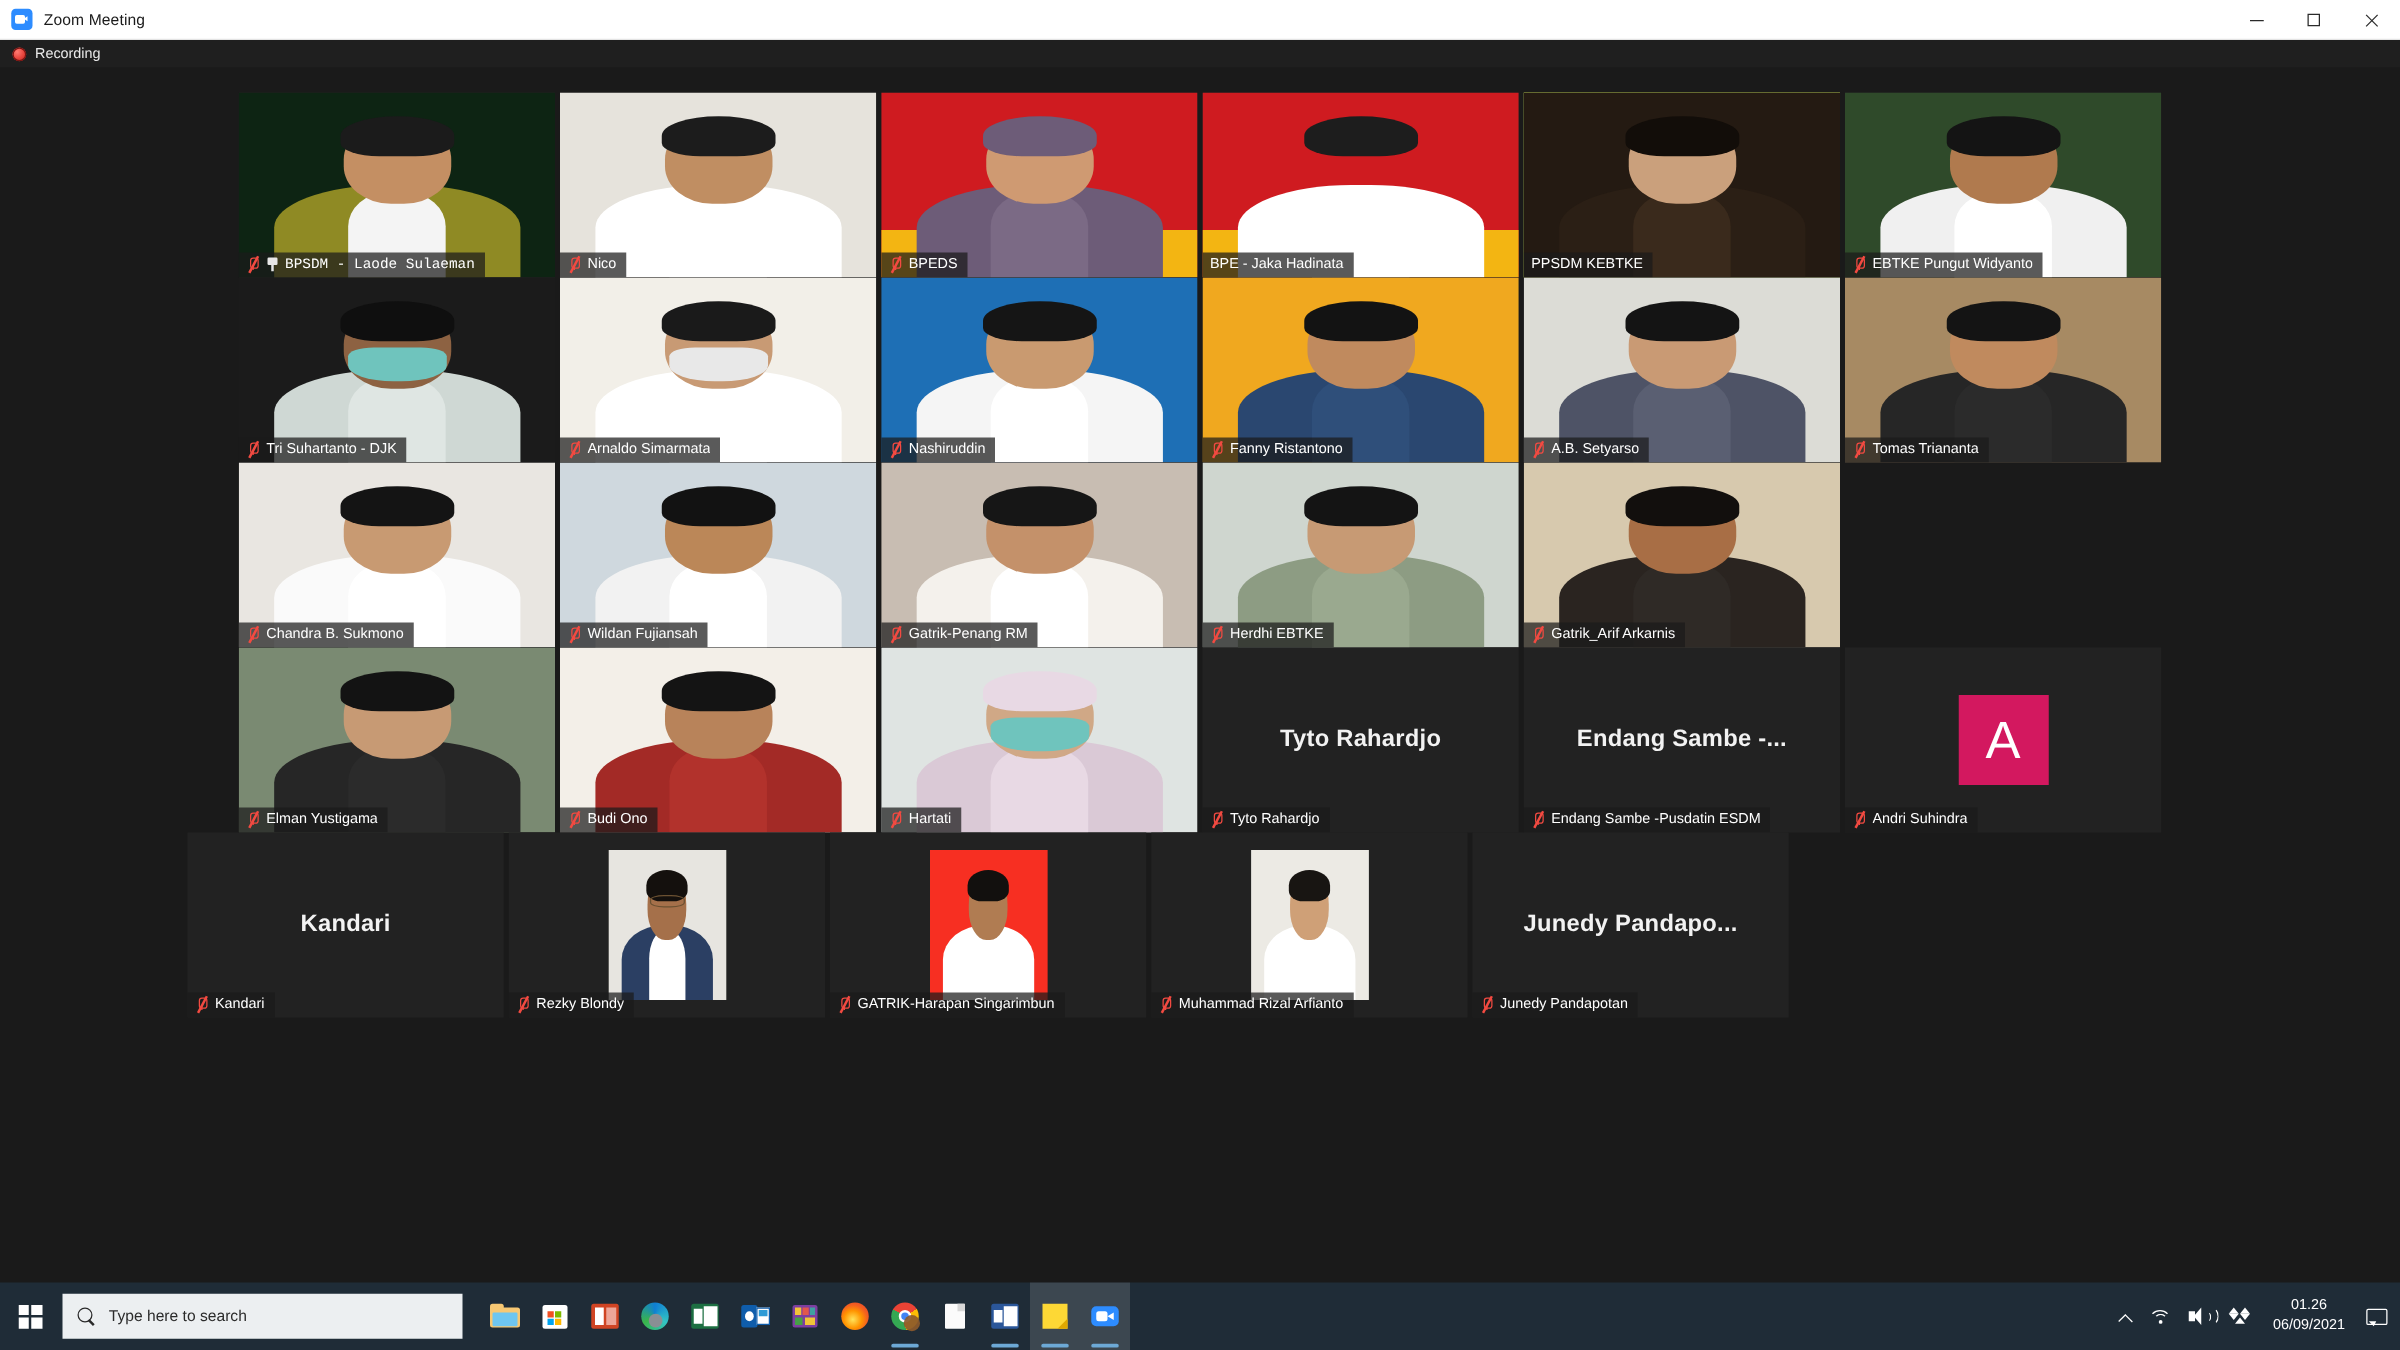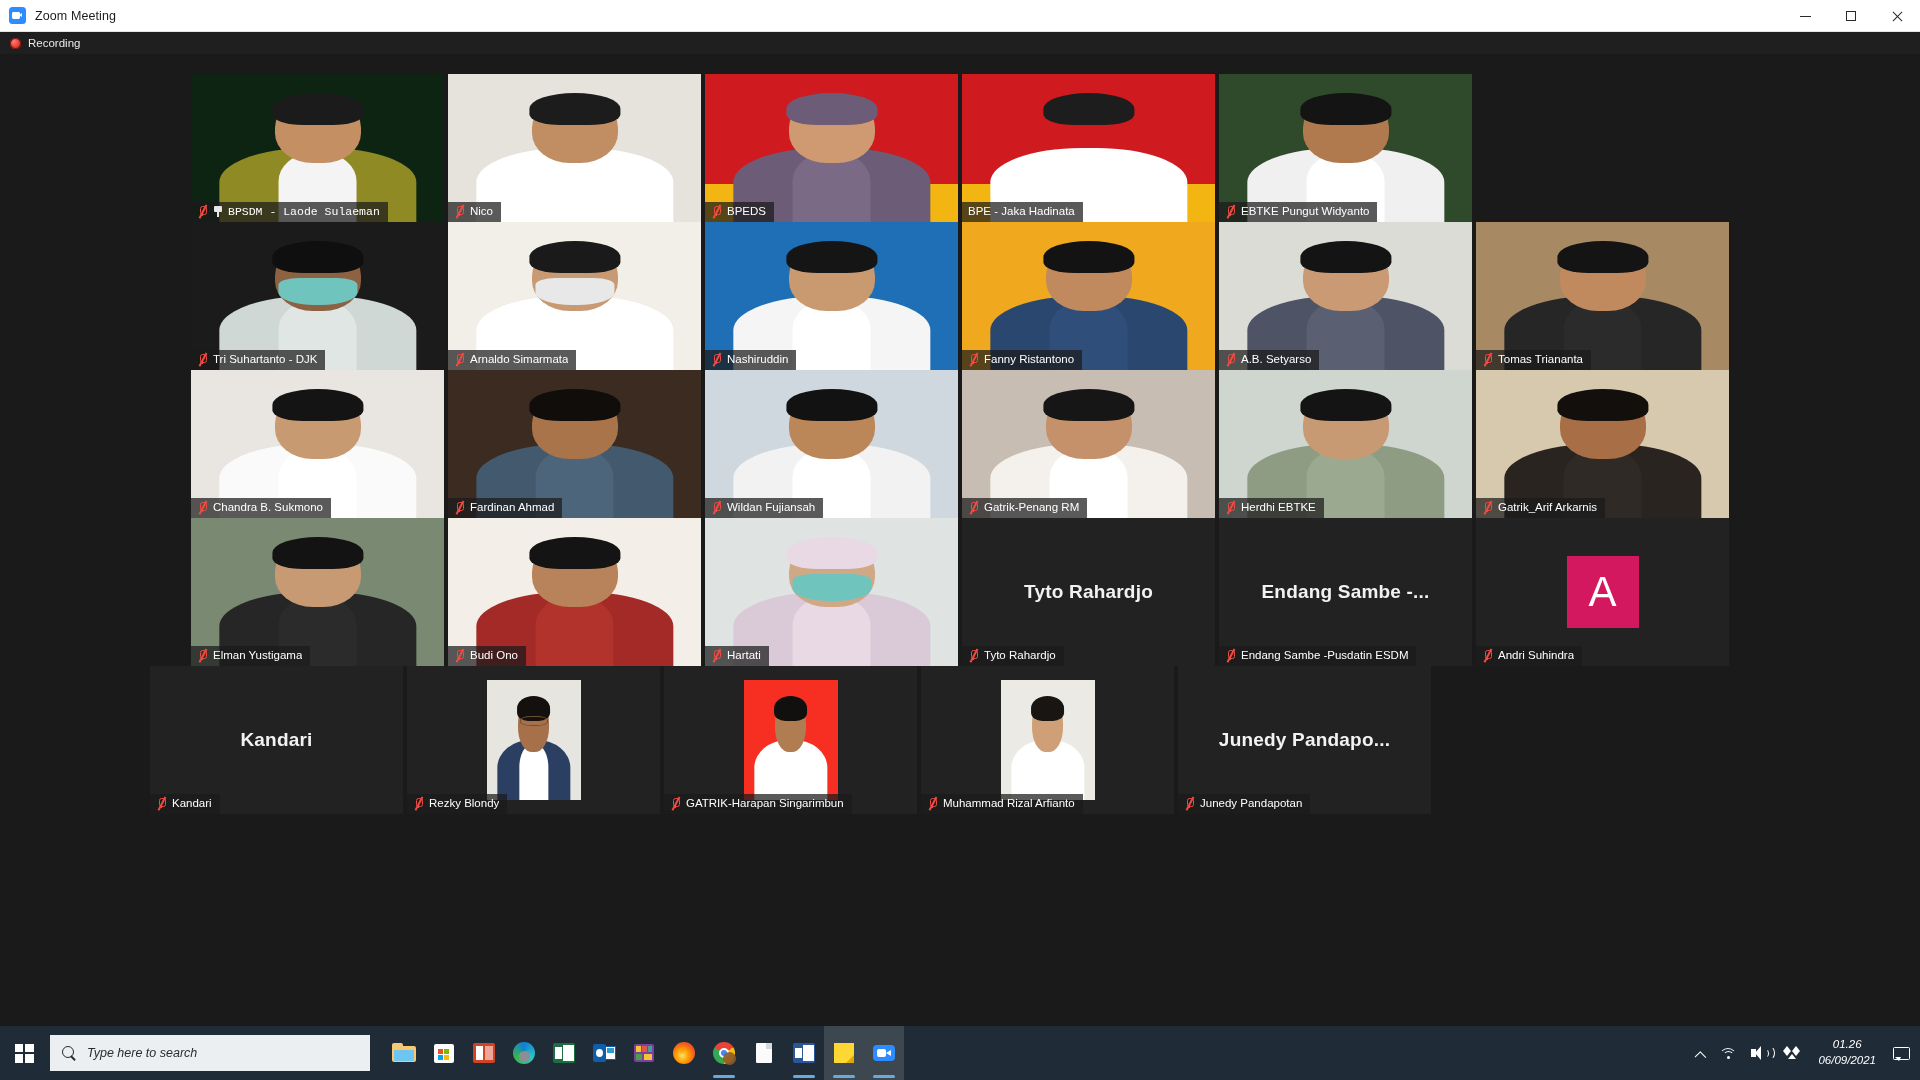--- a/index.html
+++ b/index.html
@@ -151,21 +151,21 @@
   .avatar-photo {
     height: 100%; aspect-ratio: 3/4;
     display: block;
   }
 
   
   .taskbar {
     position: absolute; left: 0; bottom: 0;
     width: 1920px; height: 54px;
     background: #1f2c37;
-    display: flex; align-items: center; font-style: italic;
+    display: flex; align-items: center;
   }
   .start-btn {
     width: 48px; height: 54px; display: flex; align-items: center; justify-content: center;
   }
   .winflag { width: 19px; height: 19px; display: grid; grid-template-columns: 1fr 1fr; grid-template-rows: 1fr 1fr; gap: 2.2px; }
   .winflag i { background: #ffffff; display: block; }
   .search-box {
     width: 320px; height: 36px; background: #eceff1;
     display: flex; align-items: center; gap: 10px; padding: 0 12px;
     margin-left: 2px;
@@ -328,20 +328,34 @@
             <div class="person-body" style="bottom:0;width:78.936px;height:68.08px;background:#ffffff;border-radius:40% 40% 0 0;"></div>
             <div class="person-head" style="top:20.720000000000002px;width:86.02000000000001px;height:68.08px;background:#b5apply;"></div>
             <div class="person-head" style="top:19.240000000000002px;width:91.18120000000002px;height:31.3168px;background:#1d1d1d;border-radius:50% 50% 34% 34%;"></div>
           </div>
         </div>
         <div class="tile-name">
 
         <span class="label">BPE - Jaka Hadinata</span>
       </div>
       </div>
+      <div class="tile active-speaker" style="width: 253px; height: 148px;">
+        <div class="tile-inner">
+          <div class="vid" style="background:#241a12;">
+            <div class="person-body" style="bottom:0;width:197.34px;height:74px;background:#2b1f15;"></div>
+            <div class="person-body" style="bottom:0;width:78.936px;height:68.08px;background:#3a2a1c;border-radius:40% 40% 0 0;"></div>
+            <div class="person-head" style="top:20.720000000000002px;width:86.02000000000001px;height:68.08px;background:#caa07c;"></div>
+            <div class="person-head" style="top:19.240000000000002px;width:91.18120000000002px;height:31.3168px;background:#120d09;border-radius:50% 50% 34% 34%;"></div>
+          </div>
+        </div>
+        <div class="tile-name">
+
+        <span class="label">PPSDM KEBTKE</span>
+      </div>
+      </div>
       <div class="tile" style="width: 253px; height: 148px;">
         <div class="tile-inner">
           <div class="vid" style="background:#2f4a2a;">
             <div class="person-body" style="bottom:0;width:197.34px;height:74px;background:#f0f0f0;"></div>
             <div class="person-body" style="bottom:0;width:78.936px;height:68.08px;background:#ffffff;border-radius:40% 40% 0 0;"></div>
             <div class="person-head" style="top:20.720000000000002px;width:86.02000000000001px;height:68.08px;background:#b07a4e;"></div>
             <div class="person-head" style="top:19.240000000000002px;width:91.18120000000002px;height:31.3168px;background:#141414;border-radius:50% 50% 34% 34%;"></div>
           </div>
         </div>
         <div class="tile-name">
@@ -460,36 +474,20 @@
             <div class="person-body" style="bottom:0;width:78.936px;height:68.08px;background:#ffffff;border-radius:40% 40% 0 0;"></div>
             <div class="person-head" style="top:20.720000000000002px;width:86.02000000000001px;height:68.08px;background:#c89a72;"></div>
             <div class="person-head" style="top:19.240000000000002px;width:91.18120000000002px;height:31.3168px;background:#141414;border-radius:50% 50% 34% 34%;"></div>
           </div>
         </div>
         <div class="tile-name">
         <span class="mic-muted">
             <span class="mic-slash"></span>
           </span>
         <span class="label">Chandra B. Sukmono</span>
-      </div>
-      </div>
-      <div class="tile" style="width: 253px; height: 148px;">
-        <div class="tile-inner">
-          <div class="vid" style="background:#3b2b20;">
-            <div class="person-body" style="bottom:0;width:197.34px;height:74px;background:#43596d;"></div>
-            <div class="person-body" style="bottom:0;width:78.936px;height:68.08px;background:#4d657a;border-radius:40% 40% 0 0;"></div>
-            <div class="person-head" style="top:20.720000000000002px;width:86.02000000000001px;height:68.08px;background:#a9744a;"></div>
-            <div class="person-head" style="top:19.240000000000002px;width:91.18120000000002px;height:31.3168px;background:#100d0b;border-radius:50% 50% 34% 34%;"></div>
-          </div>
-        </div>
-        <div class="tile-name">
-        <span class="mic-muted">
-            <span class="mic-slash"></span>
-          </span>
-        <span class="label">Fardinan Ahmad</span>
       </div>
       </div>
       <div class="tile" style="width: 253px; height: 148px;">
         <div class="tile-inner">
           <div class="vid" style="background:#cfd8de;">
             <div class="person-body" style="bottom:0;width:197.34px;height:74px;background:#f2f2f2;"></div>
             <div class="person-body" style="bottom:0;width:78.936px;height:68.08px;background:#ffffff;border-radius:40% 40% 0 0;"></div>
             <div class="person-head" style="top:20.720000000000002px;width:86.02000000000001px;height:68.08px;background:#bb8758;"></div>
             <div class="person-head" style="top:19.240000000000002px;width:91.18120000000002px;height:31.3168px;background:#121212;border-radius:50% 50% 34% 34%;"></div>
           </div>

